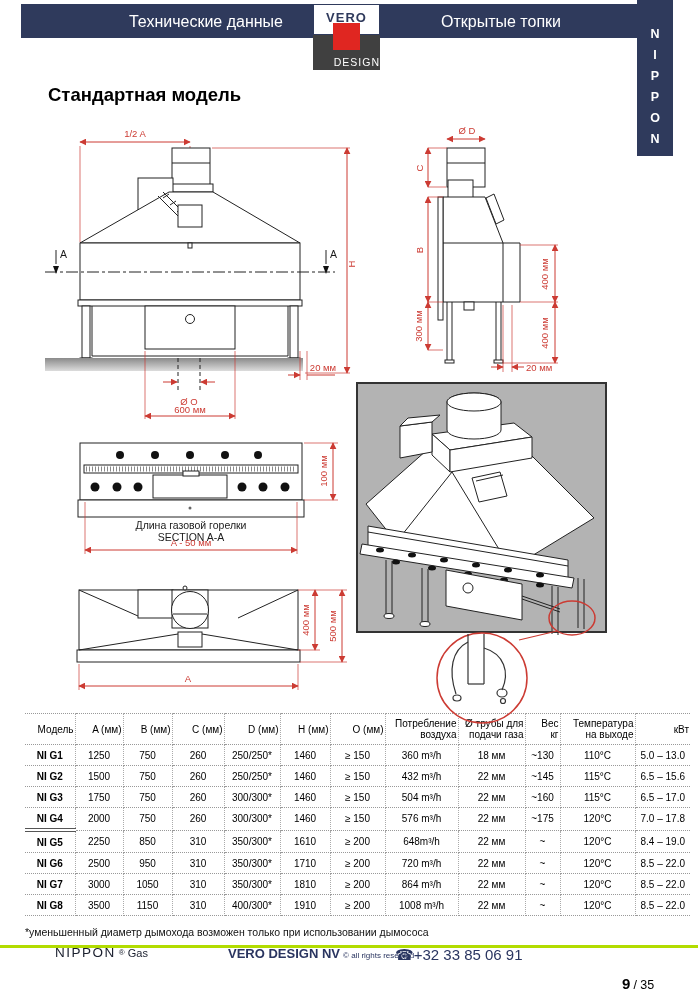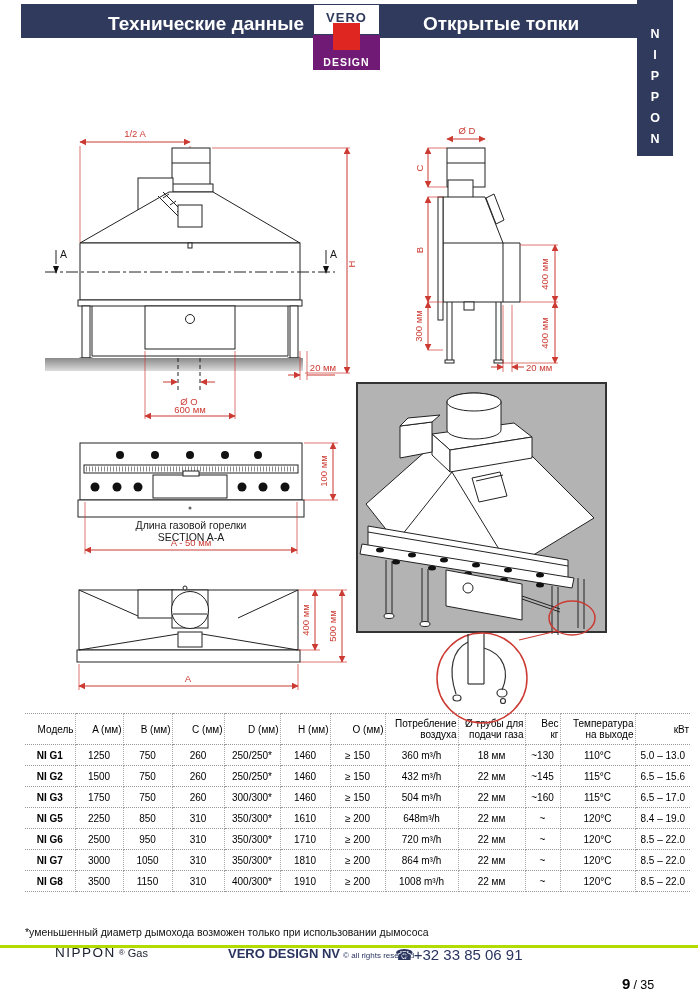--- a/index.html
+++ b/index.html
@@ -1,30 +1,30 @@
 <!DOCTYPE html>
 <html><head>
 <meta charset="utf-8">
 <style>
   html,body{margin:0;padding:0;background:#fff;}
   .page{position:relative;width:698px;height:1000px;background:#fff;overflow:hidden;
         font-family:"Liberation Sans",sans-serif;}
   
   .header-bar{position:absolute;left:21px;top:4px;width:622px;height:34px;background:#2f3a5c;}
-  .header-title{position:absolute;top:9px;color:#fff;font-size:19px;font-weight:bold;transform:translateX(-50%);white-space:nowrap;}
+  .header-title{position:absolute;top:9px;color:#fff;font-size:16px;font-weight:normal;transform:translateX(-50%);white-space:nowrap;}
   .ht-left{left:185px;}
   .ht-right{left:480px;}
   .nippon-bar{position:absolute;left:637px;top:0;width:36px;height:156px;background:#2f3a5c;
       writing-mode:vertical-rl;text-orientation:upright;color:#fff;font-weight:bold;font-size:12.5px;
       letter-spacing:7px;padding-top:24px;box-sizing:border-box;text-align:center;line-height:36px;}
   .logo{position:absolute;left:313px;top:4px;width:67px;height:77px;}
   .logo-top{position:absolute;left:0;top:0;width:67px;height:31px;background:#fff;border:1px solid #2f3a5c;box-sizing:border-box;
       color:#2f3a5c;font-weight:bold;font-size:13px;text-align:center;line-height:26px;letter-spacing:1px;}
-  .logo-bottom{position:absolute;left:0;top:31px;width:67px;height:35px;background:#701a75;
-      color:#fff;font-weight:bold;font-size:10.5px;text-align:center;line-height:54px;letter-spacing:1px;}
+  .logo-bottom{position:absolute;left:0;top:31px;width:67px;height:35px;background:#404040;
+      color:#fff;font-weight:normal;font-size:10.5px;text-align:right;line-height:54px;letter-spacing:1px;}
   .logo-red{position:absolute;left:20px;top:19px;width:27px;height:27px;background:#e02621;z-index:2;}
   .page-title{position:absolute;left:48px;top:84px;margin:0;font-size:18.5px;font-weight:bold;color:#000;}
   
   .dwg{position:absolute;}
   .dwg text{font-family:"Liberation Sans",sans-serif;}
   .dimtxt{fill:#cc3b33;font-size:9.5px;}
   .blktxt{fill:#1a1a1a;font-size:10.5px;}
   svg .ln{stroke:#222;stroke-width:1;fill:none;}
   svg .fw{fill:#fff;stroke:#222;stroke-width:1;}
   svg .dim{stroke:#cc3b33;stroke-width:1;fill:none;}
@@ -64,20 +64,21 @@
     <span class="header-title ht-left">Технические данные</span>
     <span class="header-title ht-right">Открытые топки</span>
   </div>
   <div class="logo">
     <div class="logo-top">VERO</div>
     <div class="logo-bottom">DESIGN</div>
     <div class="logo-red"></div>
   </div>
   <div class="nippon-bar">NIPPON</div>
 
+  <h1 class="page-title">Стандартная модель</h1>
 
   <svg class="dwg" style="left:30px;top:118px;" width="330" height="302" viewBox="0 0 330 302">
     <defs>
       <marker id="fa" viewBox="0 0 10 10" refX="9" refY="5" markerWidth="7" markerHeight="7" orient="auto-start-reverse">
         <path d="M0,0L10,5L0,10z" fill="#cc3b33"></path>
         </marker>
       <linearGradient id="gg" x1="0" y1="0" x2="0" y2="1">
         <stop offset="0" stop-color="#8a8a8a"></stop>
           <stop offset="1" stop-color="#dcdcdc"></stop>
         </linearGradient>
@@ -450,20 +451,34 @@
           <td>300/300*</td>
           <td>1460</td>
           <td>≥ 150</td>
           <td>504 m³/h</td>
           <td>22 мм</td>
           <td>~160</td>
           <td>115°C</td>
           <td>6.5 – 17.0</td>
         </tr>
         <tr>
+          <td class="model thickline">NI G4</td>
+          <td>2000</td>
+          <td>750</td>
+          <td>260</td>
+          <td>300/300*</td>
+          <td>1460</td>
+          <td>≥ 150</td>
+          <td>576 m³/h</td>
+          <td>22 мм</td>
+          <td>~175</td>
+          <td>120°C</td>
+          <td>7.0 – 17.8</td>
+        </tr>
+        <tr>
           <td class="model">NI G5</td>
           <td>2250</td>
           <td>850</td>
           <td>310</td>
           <td>350/300*</td>
           <td>1610</td>
           <td>≥ 200</td>
           <td>648m³/h</td>
           <td>22 мм</td>
           <td>~</td>

